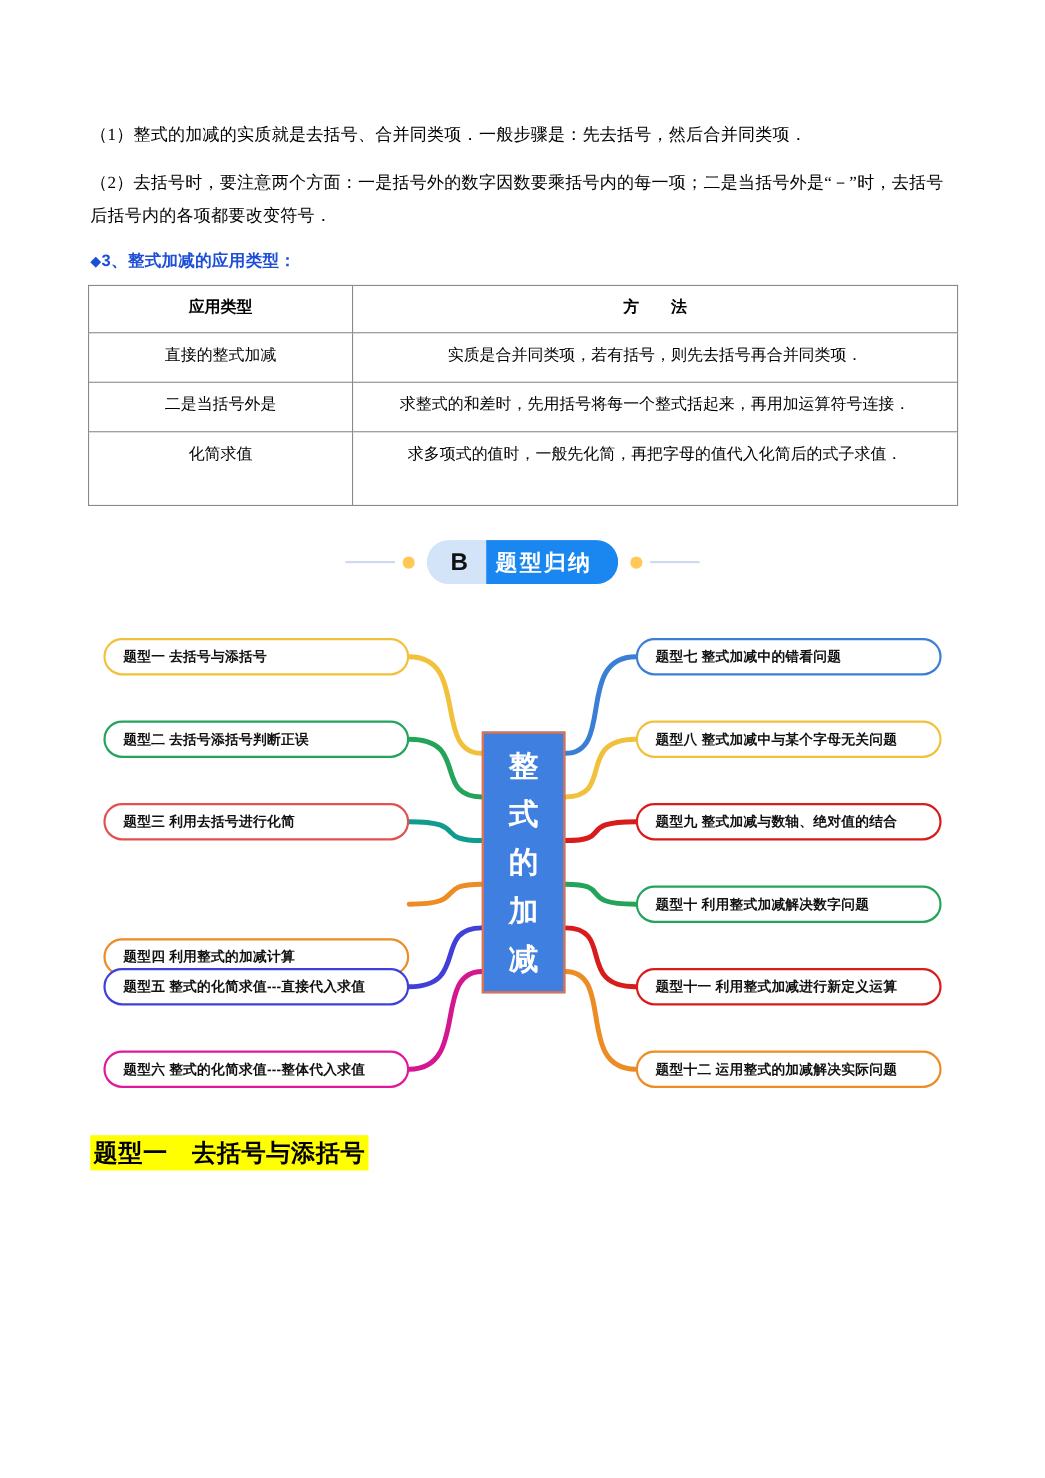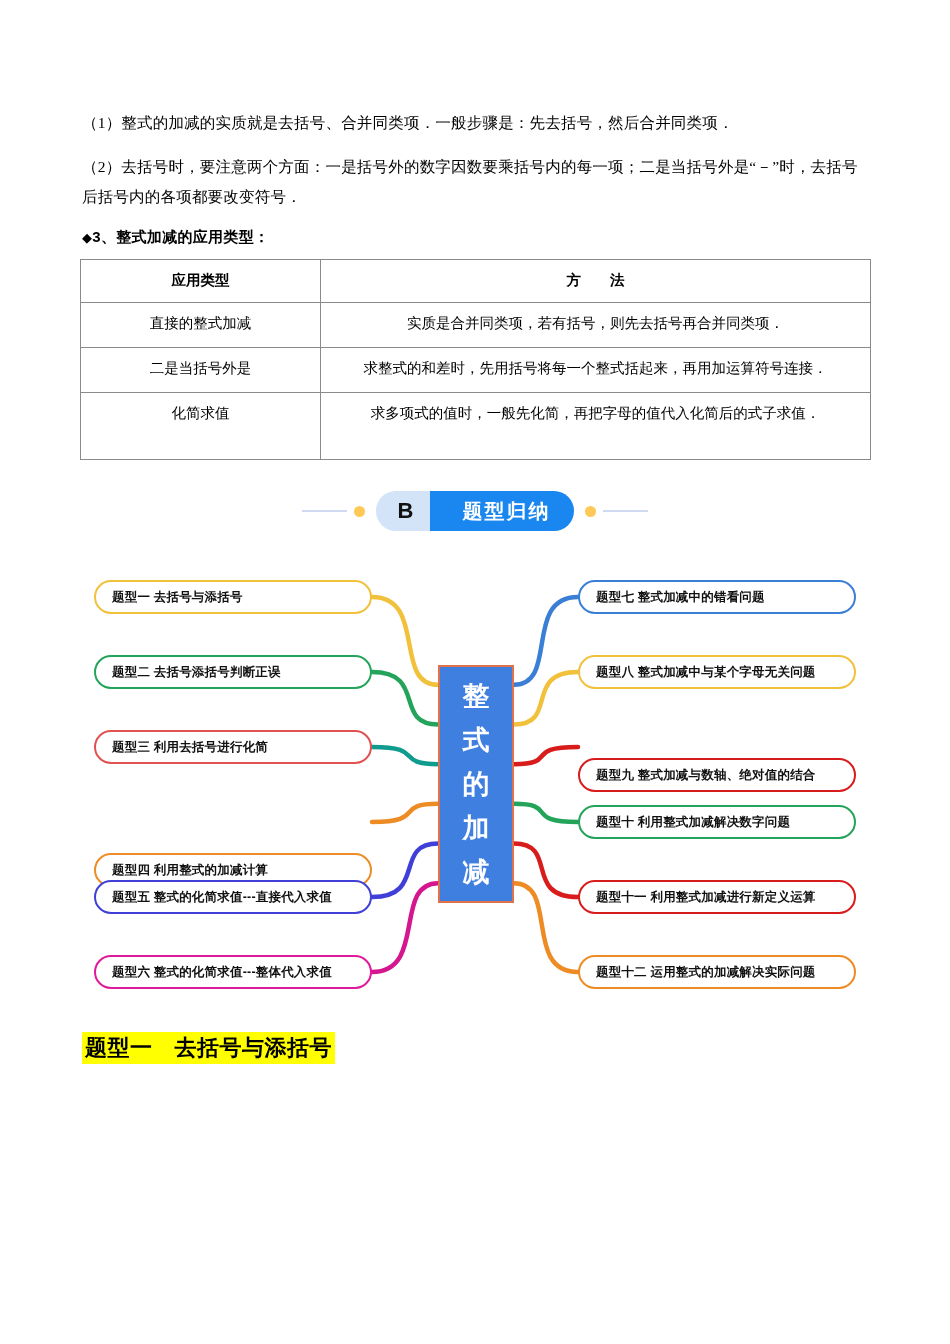--- a/index.html
+++ b/index.html
@@ -27,21 +27,21 @@
     letter-spacing: .2px;
   }
 
   
   .sec-head {
     position: absolute;
     left: 82px; top: 228px;
     font-family: "Liberation Sans", "DejaVu Sans", sans-serif;
     font-weight: bold;
     font-size: 15px;
-    color: #000000;
+    color: #1d4ed8;
     letter-spacing: .3px;
   }
   .sec-head .diamond { font-size: 13px; }
 
   
   .tbl {
     position: absolute;
     left: 80px; top: 259px;
     width: 790px;
     border-collapse: collapse;
@@ -88,21 +88,21 @@
     padding: 0 17px 0 22px;
   }
   .pill-t {
     background: #1a86f0;
     color: #ffffff;
     font-family: "Liberation Sans", "DejaVu Sans", sans-serif;
     font-weight: bold;
     font-size: 20px;
     letter-spacing: 2px;
     display: flex; align-items: center; justify-content: center;
-    padding: 0 24px 0 32px;
+    padding: 0 24px 0 8px;
   }
 
   
   .mindmap { position: absolute; left: 0; top: 555px; width: 950px; height: 460px; }
   .mm-svg { position: absolute; left: 0; top: 0; }
 
   .node {
     position: absolute;
     height: 34px;
     border-radius: 17px;
@@ -242,21 +242,21 @@
     <div class="node left" style="top: 400px; border: 2px solid rgb(224, 25, 155);">
         <span>题型六   整式的化简求值---整体代入求值</span>
       </div>
 
     <div class="node right" style="top: 25px; border: 2px solid rgb(58, 127, 213);">
         <span>题型七  整式加减中的错看问题</span>
       </div>
     <div class="node right" style="top: 100px; border: 2px solid rgb(242, 193, 60);">
         <span>题型八  整式加减中与某个字母无关问题</span>
       </div>
-    <div class="node right" style="top: 175px; border: 2px solid rgb(216, 27, 27); margin-top: 28px;">
+    <div class="node right" style="top: 175px; border: 2px solid rgb(216, 27, 27);">
         <span>题型九   整式加减与数轴、绝对值的结合</span>
       </div>
     <div class="node right" style="top: 250px; border: 2px solid rgb(36, 164, 91);">
         <span>题型十  利用整式加减解决数字问题</span>
       </div>
     <div class="node right" style="top: 325px; border: 2px solid rgb(216, 27, 27);">
         <span>题型十一 利用整式加减进行新定义运算</span>
       </div>
     <div class="node right" style="top: 400px; border: 2px solid rgb(237, 139, 36);">
         <span>题型十二 运用整式的加减解决实际问题</span>

